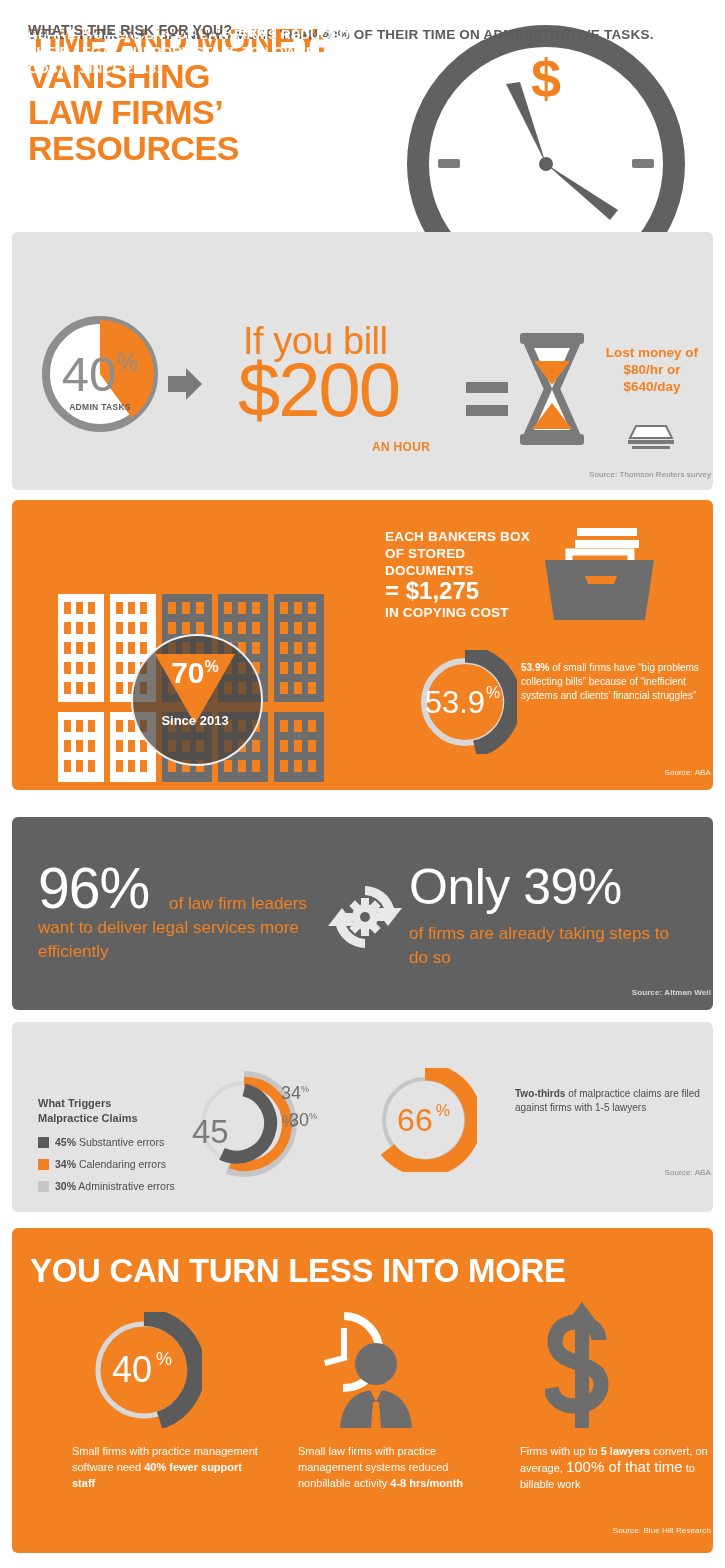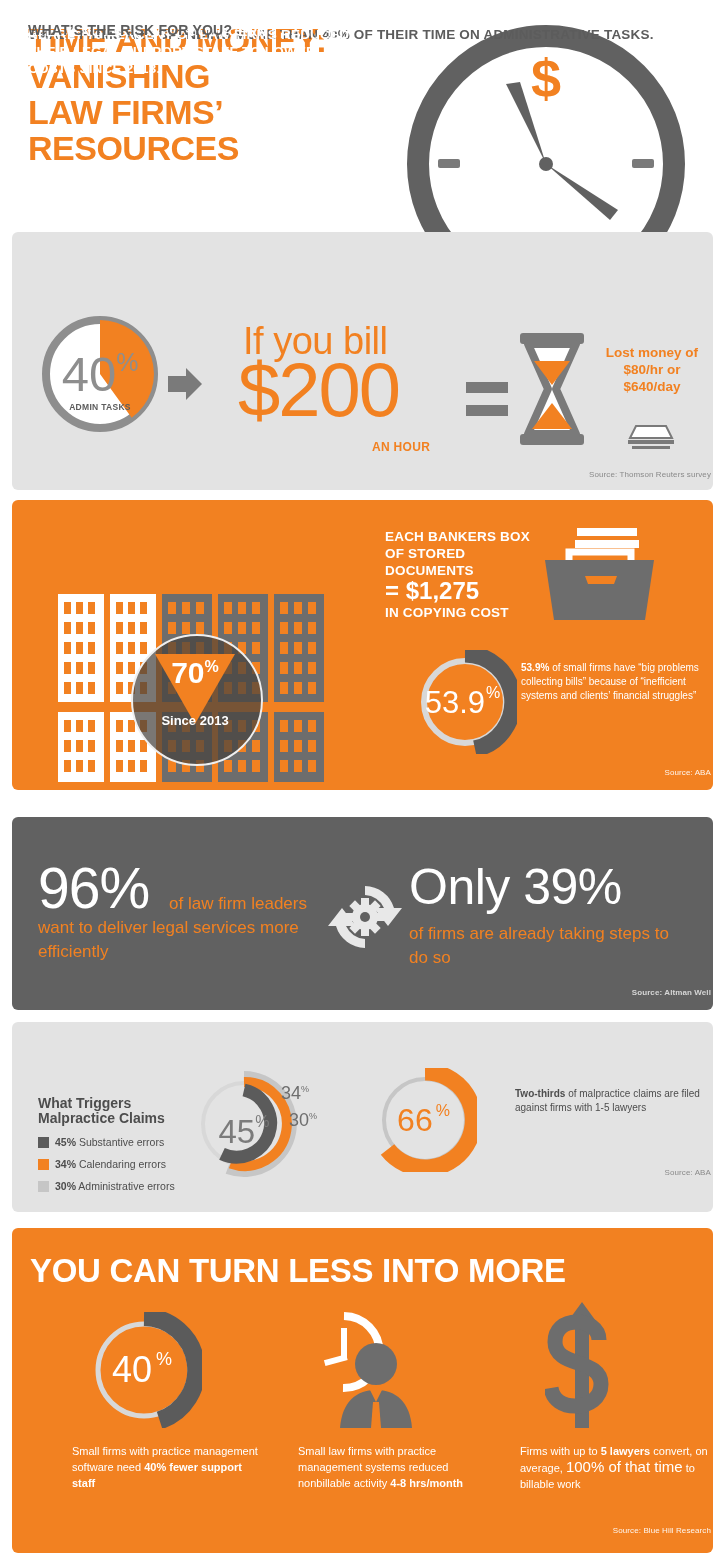--- a/index.html
+++ b/index.html
@@ -152,31 +152,31 @@
     position:absolute;left:409px;top:922px;width:280px;
     font-size:17px;color:#f28121;line-height:24px;
   }
   #p3-src{top:988px;font-weight:bold;}
 
   
   #panel4{left:12px;top:1022px;width:701px;height:190px;}
   #p4-head{position:absolute;left:28px;top:22px;color:#5c5c5c;font-size:14px;}
   .legend{position:absolute;left:38px;top:1096px;width:160px;}
   .legend-title{
-    font-size:14px;font-weight:bold;color:#4d4d4d;line-height:15px;
+    font-size:11px;font-weight:bold;color:#4d4d4d;line-height:15px;
     margin-bottom:4px;
   }
   .legend-row{display:flex;align-items:center;margin-top:10px;}
   .sw{width:11px;height:11px;margin-right:6px;flex:none;}
   .legend-txt{font-size:10.5px;color:#4d4d4d;}
   .legend-txt b{font-weight:bold;}
   .rings{position:absolute;left:192px;top:1066px;width:130px;height:130px;}
   .rings-lbl{
     position:absolute;left:192px;top:1066px;width:104px;height:130px;
-    display:flex;align-items:center;justify-content:center;
+    display:flex;align-items:center;justify-content:space-between;
   }
   .rings-num{font-size:33px;color:#7b7b7b;font-weight:300;line-height:1;}
   .rings-pct{font-size:16px;color:#7b7b7b;font-weight:300;position:relative;top:-9px;}
   .lbl34{position:absolute;left:281px;top:1083px;font-size:18px;color:#6e6e6e;}
   .lbl30{position:absolute;left:289px;top:1110px;font-size:18px;color:#6e6e6e;}
   .lbl34 sup,.lbl30 sup{font-size:9px;}
   .donut66{position:absolute;left:373px;top:1068px;width:104px;height:104px;}
   .donut66-lbl{
     position:absolute;left:373px;top:1068px;width:104px;height:104px;
     display:flex;align-items:center;justify-content:center;

